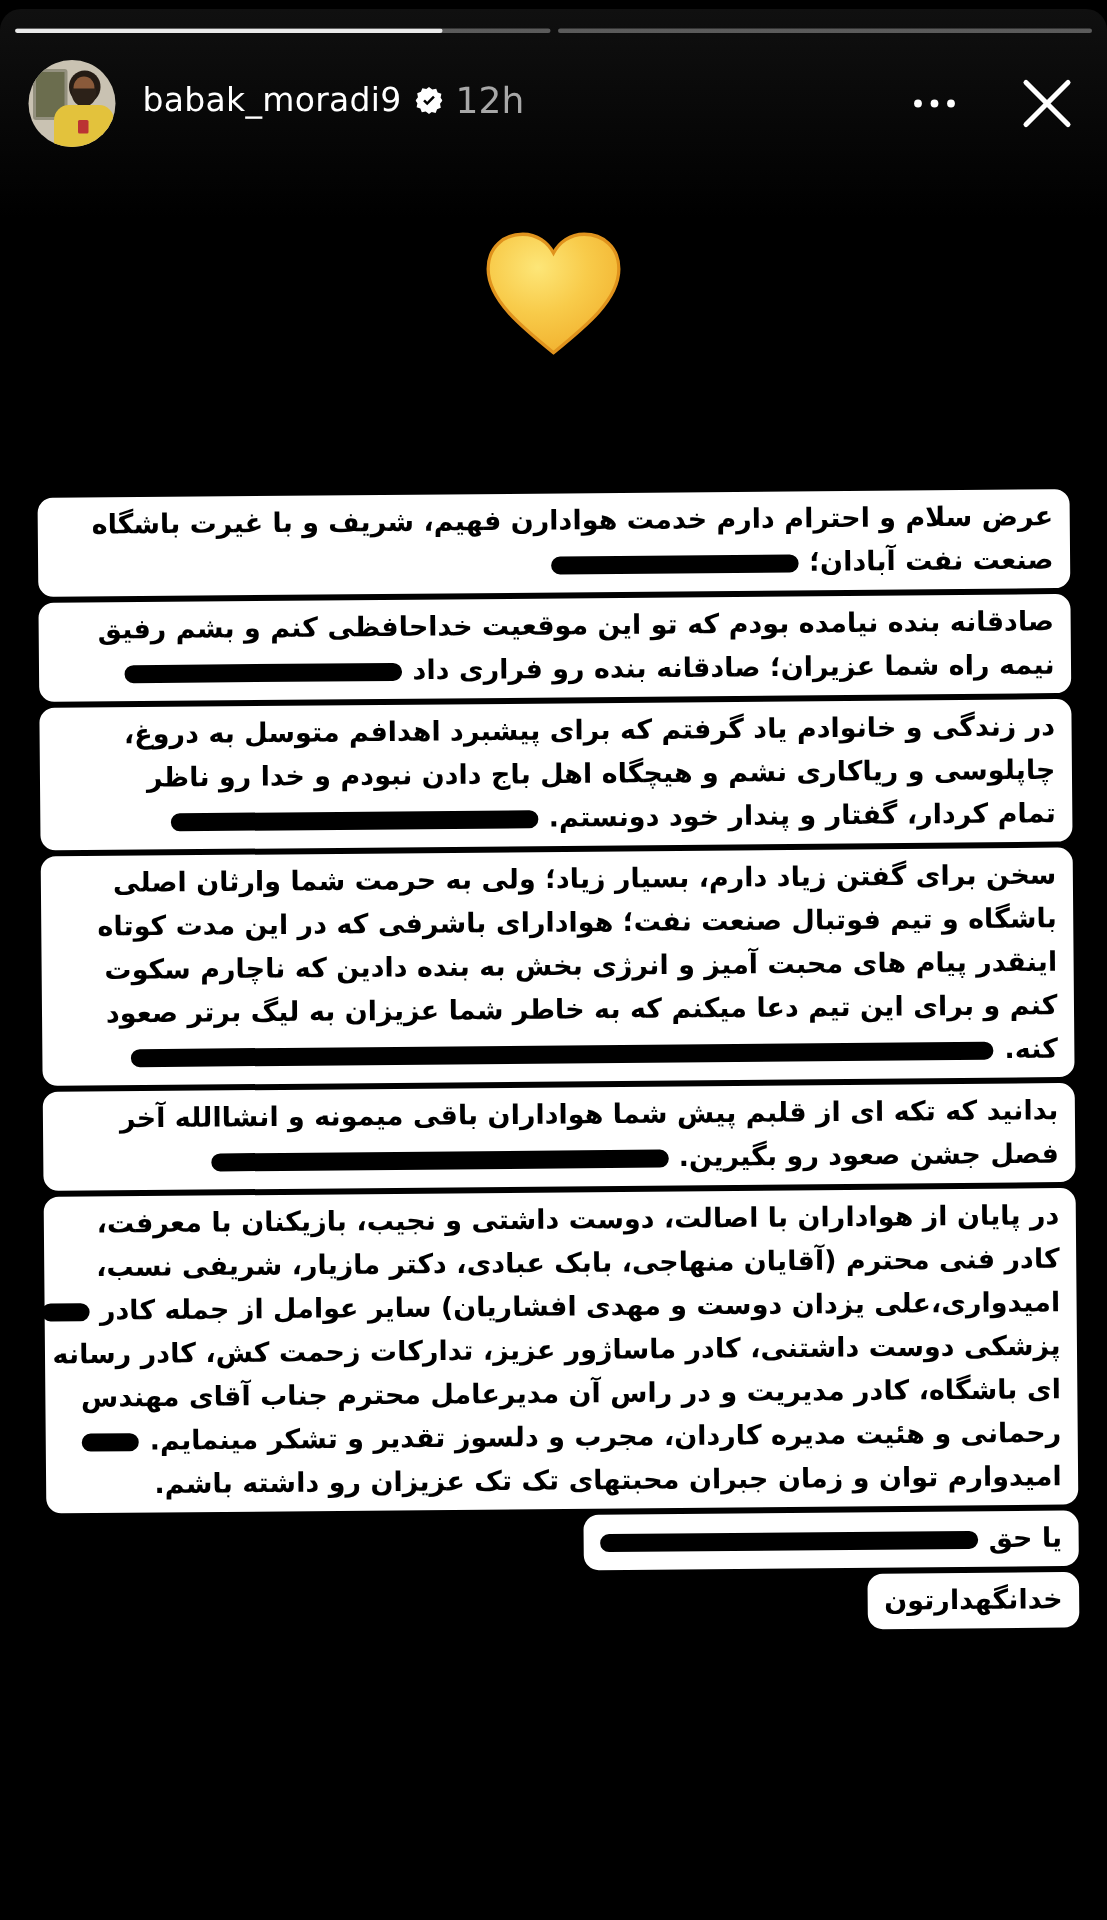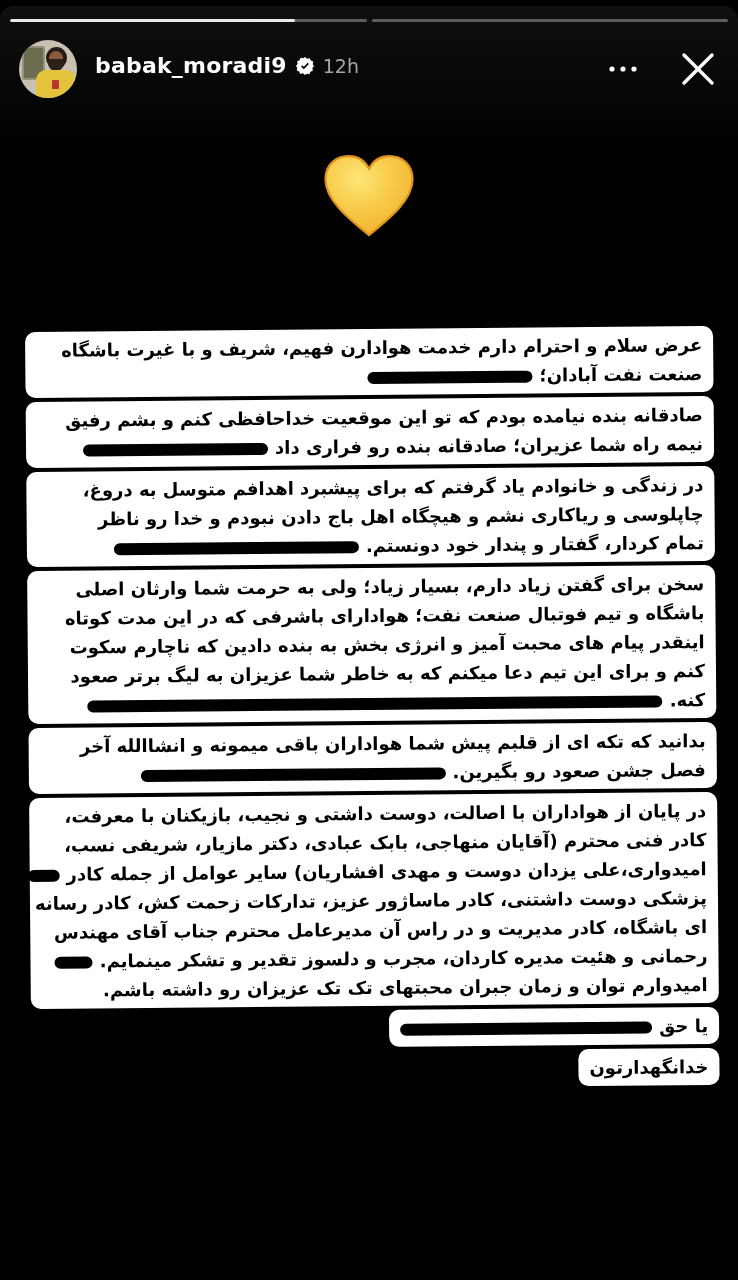--- a/index.html
+++ b/index.html
@@ -23,22 +23,22 @@
        background:#241b14;}
   .av-face{position:absolute;left:30px;top:11px;width:14px;height:15px;border-radius:50%;
        background:#8a5a3a;}
   .av-beard{position:absolute;left:29px;top:19px;width:16px;height:12px;border-radius:0 0 8px 8px;
        background:#2c2118;}
   .av-shirt{position:absolute;left:17px;top:30px;width:40px;height:30px;border-radius:10px 10px 0 0;
        background:#e3c23c;}
   .av-crest{position:absolute;left:33px;top:40px;width:7px;height:9px;background:#b33;
        border-radius:1px;}
   .user-row{position:absolute;left:95px;top:15px;display:flex;align-items:center;gap:9px;}
-  .username{color:#fff;font-weight:bold;font-size:22px;letter-spacing:.2px;}
-  .timestamp{color:#a8a8a8;font-size:19px;}
+  .username{color:#fff;font-weight:normal;font-size:22px;letter-spacing:.2px;}
+  .timestamp{color:#a8a8a8;font-size:24px;}
   .hdr-actions{position:absolute;right:14px;top:0;height:62px;display:flex;align-items:center;gap:28px;}
   .dots-btn,.close-btn{background:none;border:none;padding:6px;cursor:pointer;display:flex;}
   
   .heart-wrap{position:absolute;top:152px;left:0;right:0;display:flex;justify-content:center;}
   
   .text-stack{position:absolute;left:25px;top:329px;width:688px;
        transform:rotate(-0.5deg);transform-origin:50% 0;}
   .tbox{background:#fff;border-radius:10px;padding:4px 11px;margin-bottom:4px;
        direction:rtl;text-align:right;}
   .tbox.hug{display:block;width:fit-content;margin-left:auto;margin-right:0;}

